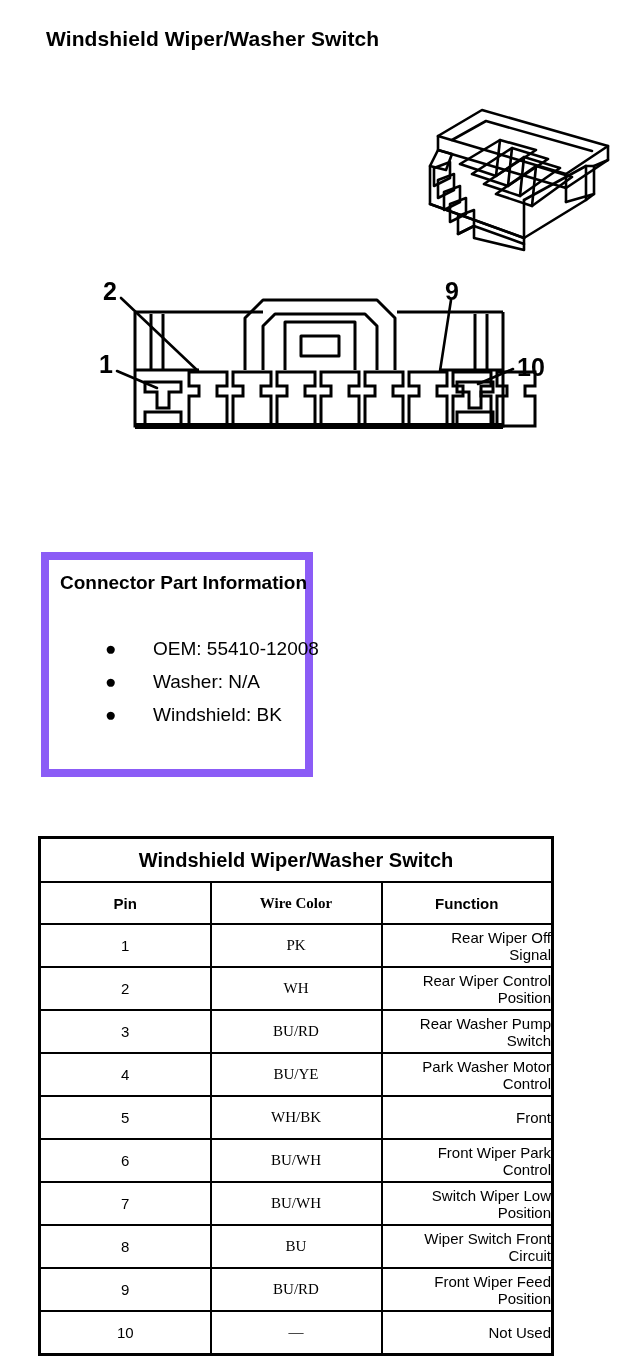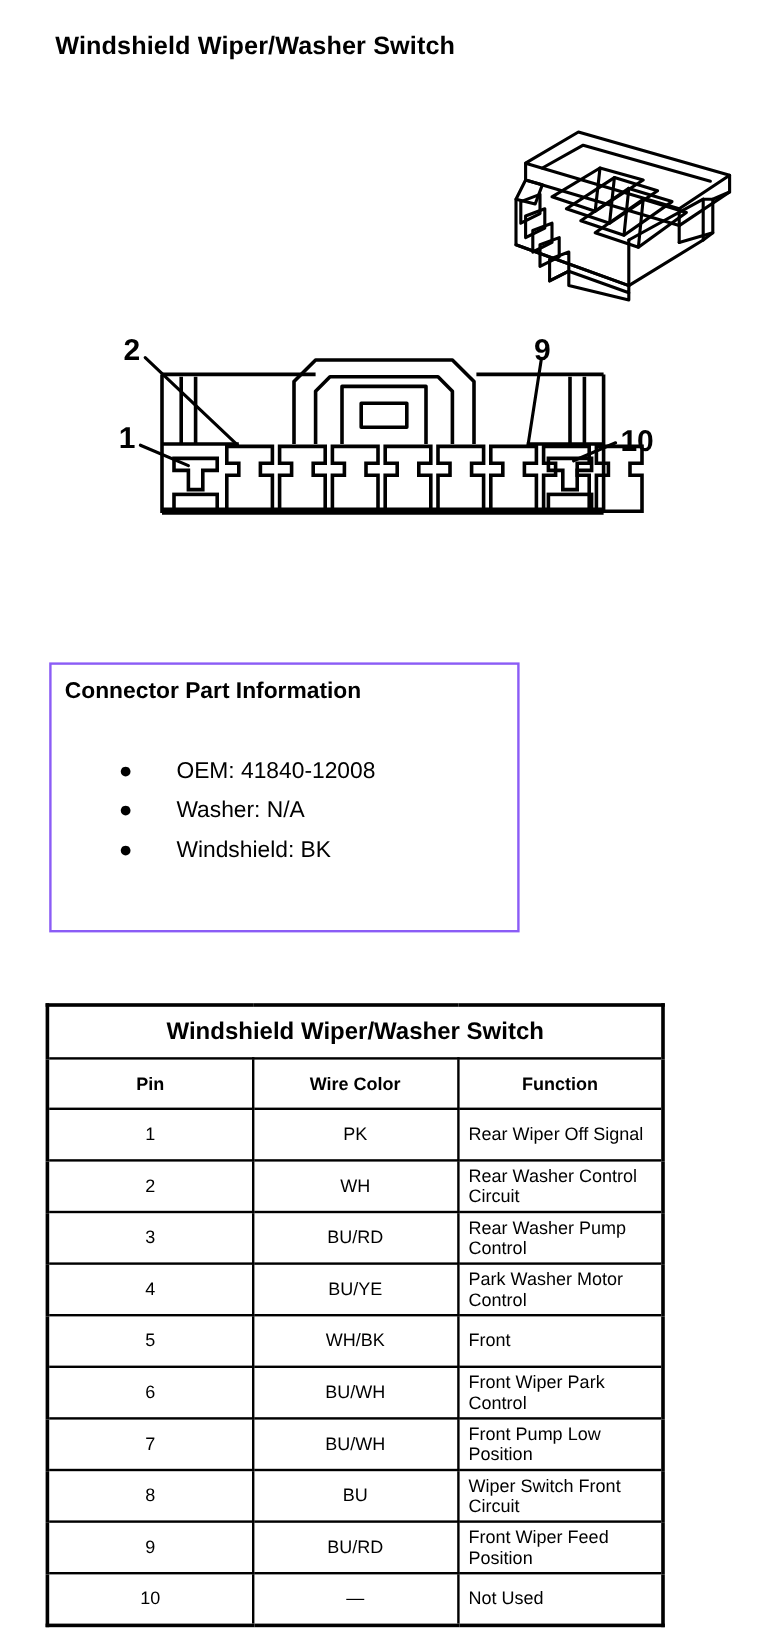--- a/index.html
+++ b/index.html
@@ -45,23 +45,23 @@
     width: 455px;
     height: 165px;
   }
   #face-figure svg { display: block; }
 
   
   #part-info-box {
     position: absolute;
     left: 41px;
     top: 552px;
-    width: 392px;
+    width: 272px;
     height: 225px;
-    border: 2px solid #8b5cf6;
+    border: 8px solid #8b5cf6;
     box-sizing: border-box;
     background: #fff;
   }
   #part-info-title {
     position: absolute;
     left: 11px;
     top: 12px;
     font-size: 19px;
     font-weight: bold;
     white-space: nowrap;
@@ -119,24 +119,25 @@
     text-align: center;
     height: 40px;
   }
   #pinout-table .c-pin {
     width: 54px;
     text-align: center;
   }
   #pinout-table .c-wire {
     width: 139px;
     text-align: center;
+    font-family: Liberation Serif, serif;
   }
   #pinout-table .c-func {
-    text-align: left;
-    padding-left: 8px;
+    text-align: right;
+    padding-left: 24px;
   }
   #pinout-table .outer-left  { border-left-width: 3px; }
   #pinout-table .outer-right { border-right-width: 3px; }
   #pinout-table tr.first-row td { border-top-width: 3px; }
   #pinout-table tr.last-row td  { border-bottom-width: 3px; }
 </style>
 </head>
 <body>
 
 <div id="page-title">Windshield Wiper/Washer Switch</div>
@@ -262,21 +263,21 @@
       <text x="422" y="98">10</text>
     </g>
   </svg>
 </div>
 
 <div id="part-info-box">
   <div id="part-info-title">Connector Part Information</div>
   <ul id="part-info-list">
     <li>
       <span class="bullet-glyph">●</span>
-      <span>OEM: 41840-12008</span>
+      <span>OEM: 55410-12008</span>
     </li>
     <li>
       <span class="bullet-glyph">●</span>
       <span>Washer: N/A</span>
     </li>
     <li>
       <span class="bullet-glyph">●</span>
       <span>Windshield: BK</span>
     </li>
   </ul>
@@ -294,46 +295,46 @@
     </tr>
 
     <tr>
       <td class="c-pin outer-left">1</td>
       <td class="c-wire">PK</td>
       <td class="c-func outer-right">Rear Wiper Off Signal</td>
     </tr>
     <tr>
       <td class="c-pin outer-left">2</td>
       <td class="c-wire">WH</td>
-      <td class="c-func outer-right">Rear Washer Control Circuit</td>
+      <td class="c-func outer-right">Rear Wiper Control Position</td>
     </tr>
     <tr>
       <td class="c-pin outer-left">3</td>
       <td class="c-wire">BU/RD</td>
-      <td class="c-func outer-right">Rear Washer Pump Control</td>
+      <td class="c-func outer-right">Rear Washer Pump Switch</td>
     </tr>
     <tr>
       <td class="c-pin outer-left">4</td>
       <td class="c-wire">BU/YE</td>
       <td class="c-func outer-right">Park Washer Motor Control</td>
     </tr>
     <tr>
       <td class="c-pin outer-left">5</td>
       <td class="c-wire">WH/BK</td>
       <td class="c-func outer-right">Front</td>
     </tr>
     <tr>
       <td class="c-pin outer-left">6</td>
       <td class="c-wire">BU/WH</td>
       <td class="c-func outer-right">Front Wiper Park Control</td>
     </tr>
     <tr>
       <td class="c-pin outer-left">7</td>
       <td class="c-wire">BU/WH</td>
-      <td class="c-func outer-right">Front Pump Low Position</td>
+      <td class="c-func outer-right">Switch Wiper Low Position</td>
     </tr>
     <tr>
       <td class="c-pin outer-left">8</td>
       <td class="c-wire">BU</td>
       <td class="c-func outer-right">Wiper Switch Front Circuit</td>
     </tr>
     <tr>
       <td class="c-pin outer-left">9</td>
       <td class="c-wire">BU/RD</td>
       <td class="c-func outer-right">Front Wiper Feed Position</td>

